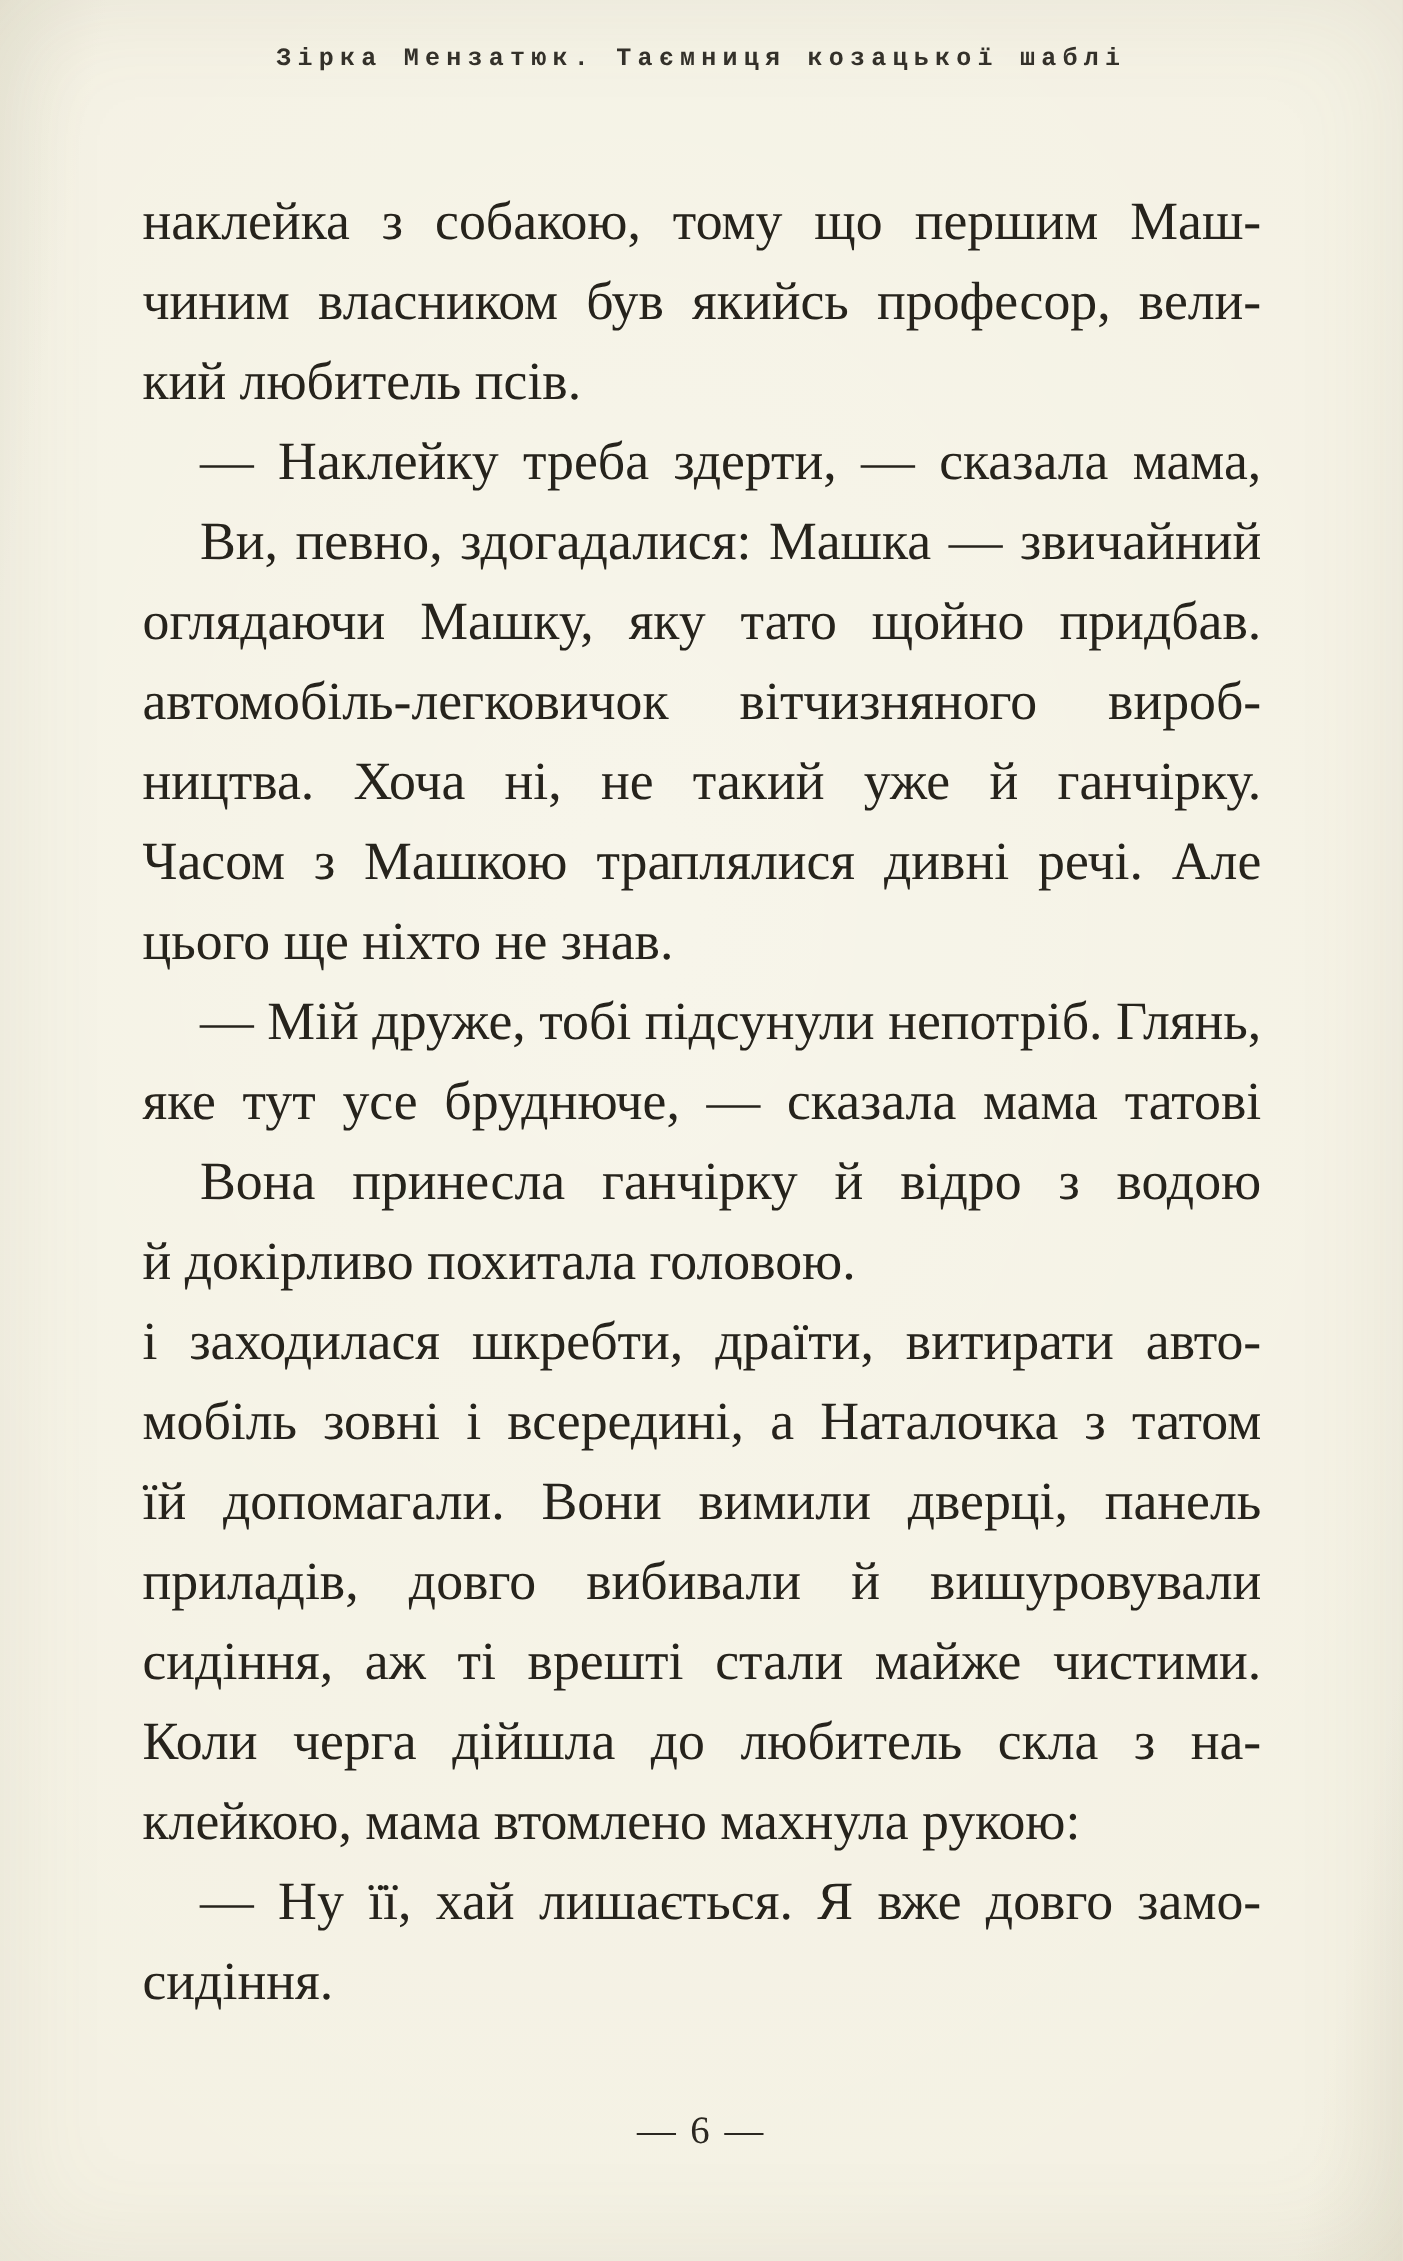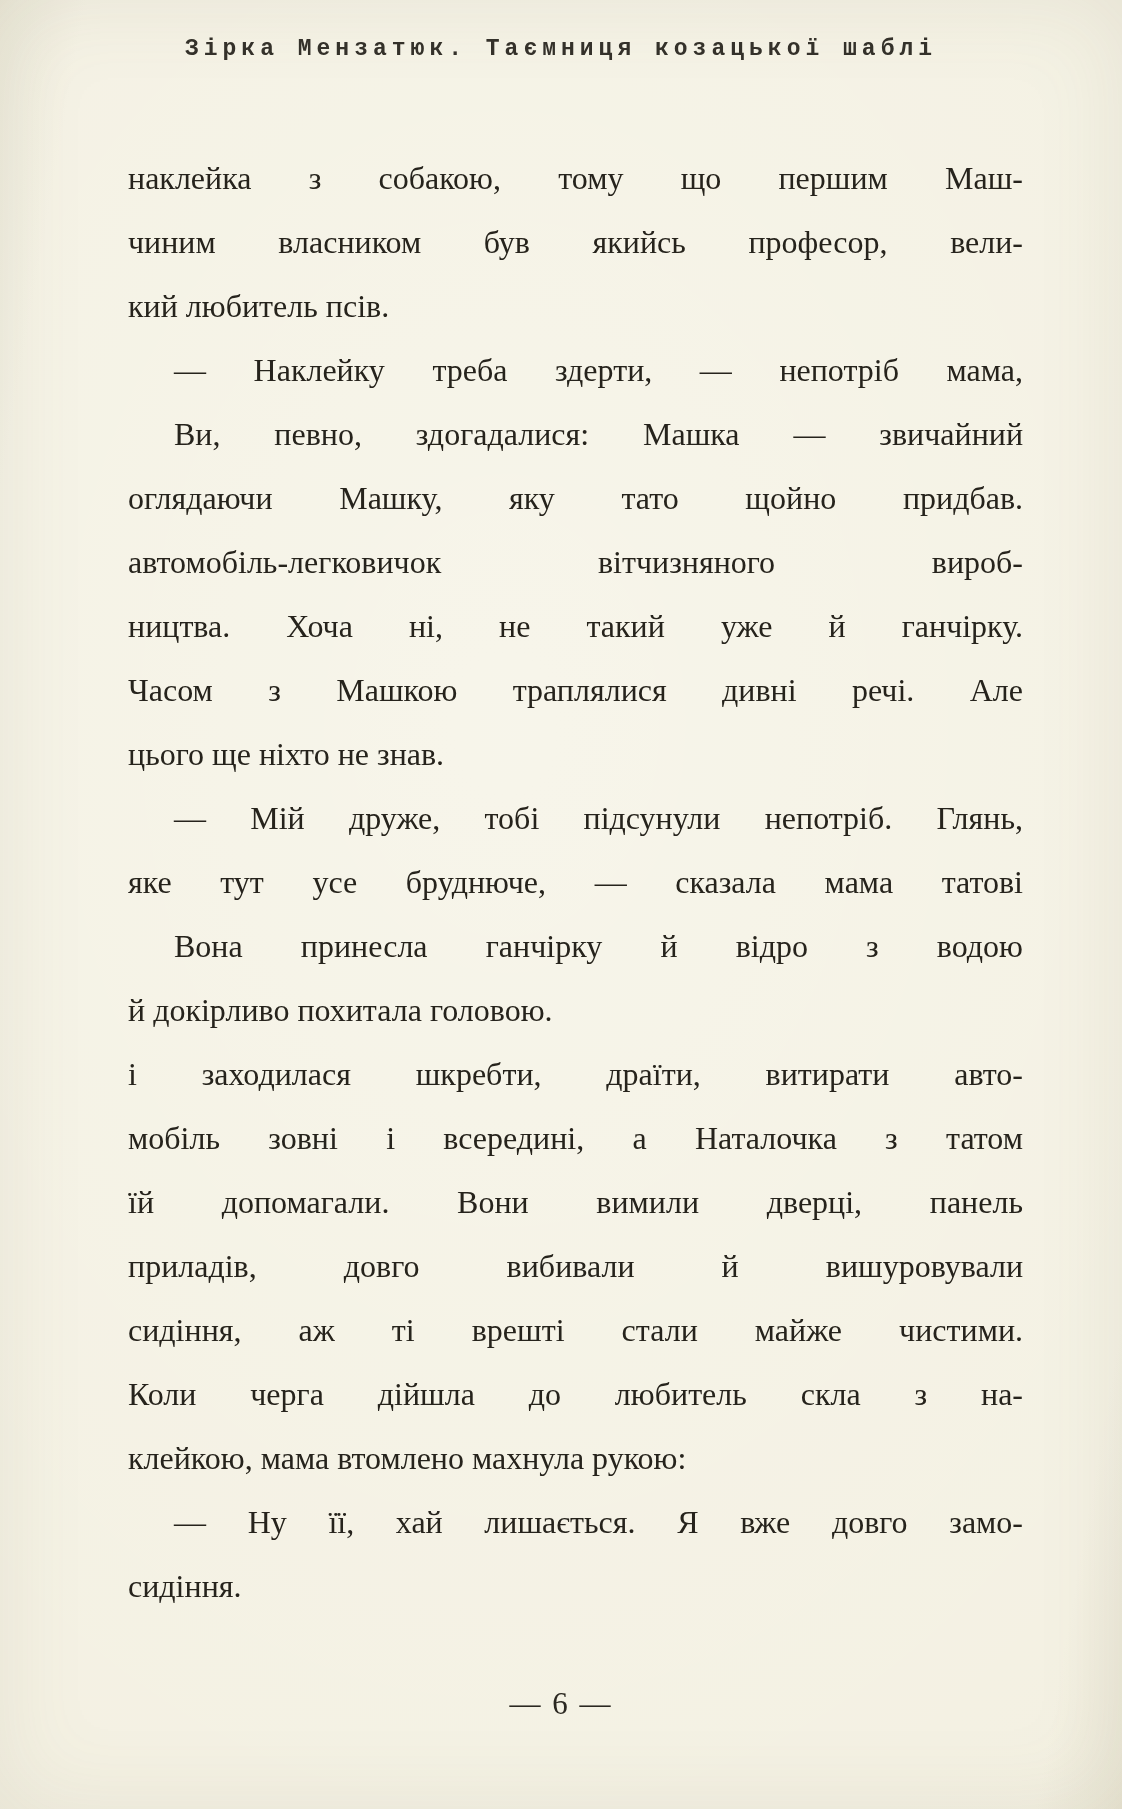--- a/index.html
+++ b/index.html
@@ -25,33 +25,33 @@
     color: #27241d;
   }
   
   .running-head {
     position: absolute;
     top: 36px;
     left: 0;
     width: 100%;
     text-align: center;
     font-family: "Liberation Mono", "DejaVu Sans Mono", monospace;
-    font-size: 23px;
+    font-size: 20px;
     font-weight: 600;
     letter-spacing: 5px;
     color: #34312a;
     white-space: nowrap;
   }
   
   .text-block {
     position: absolute;
     top: 146px;
-    left: 128px;
+    left: 114px;
     width: 895px;
-    font-size: 32px;
+    font-size: 43px;
     line-height: 64px;
     color: #26231c;
   }
   .ln {
     text-align: justify;
     text-align-last: justify;
     text-justify: inter-word;
     white-space: normal;
     height: 64px;
     overflow: visible;
@@ -80,21 +80,21 @@
 <body>
 
 <div class="page">
 
   <div class="running-head">Зірка Мензатюк. Таємниця козацької шаблі</div>
 
   <div class="text-block">
     <div class="ln">наклейка з собакою, тому що першим Маш-</div>
     <div class="ln">чиним власником був якийсь професор, вели-</div>
     <div class="ln end">кий любитель псів.</div>
-    <div class="ln ind">— Наклейку треба здерти, — непотріб мама,</div>
+    <div class="ln ind">— Наклейку треба здерти, — сказала мама,</div>
     <div class="ln ind">Ви, певно, здогадалися: Машка — звичайний</div>
     <div class="ln">оглядаючи Машку, яку тато щойно придбав.</div>
     <div class="ln">автомобіль-легковичок вітчизняного вироб-</div>
     <div class="ln">ництва. Хоча ні, не такий уже й ганчірку.</div>
     <div class="ln">Часом з Машкою траплялися дивні речі. Але</div>
     <div class="ln end">цього ще ніхто не знав.</div>
     <div class="ln ind">— Мій друже, тобі підсунули непотріб. Глянь,</div>
     <div class="ln">яке тут усе бруднюче, — сказала мама татові</div>
     <div class="ln ind">Вона принесла ганчірку й відро з водою</div>
     <div class="ln end">й докірливо похитала головою.</div>

